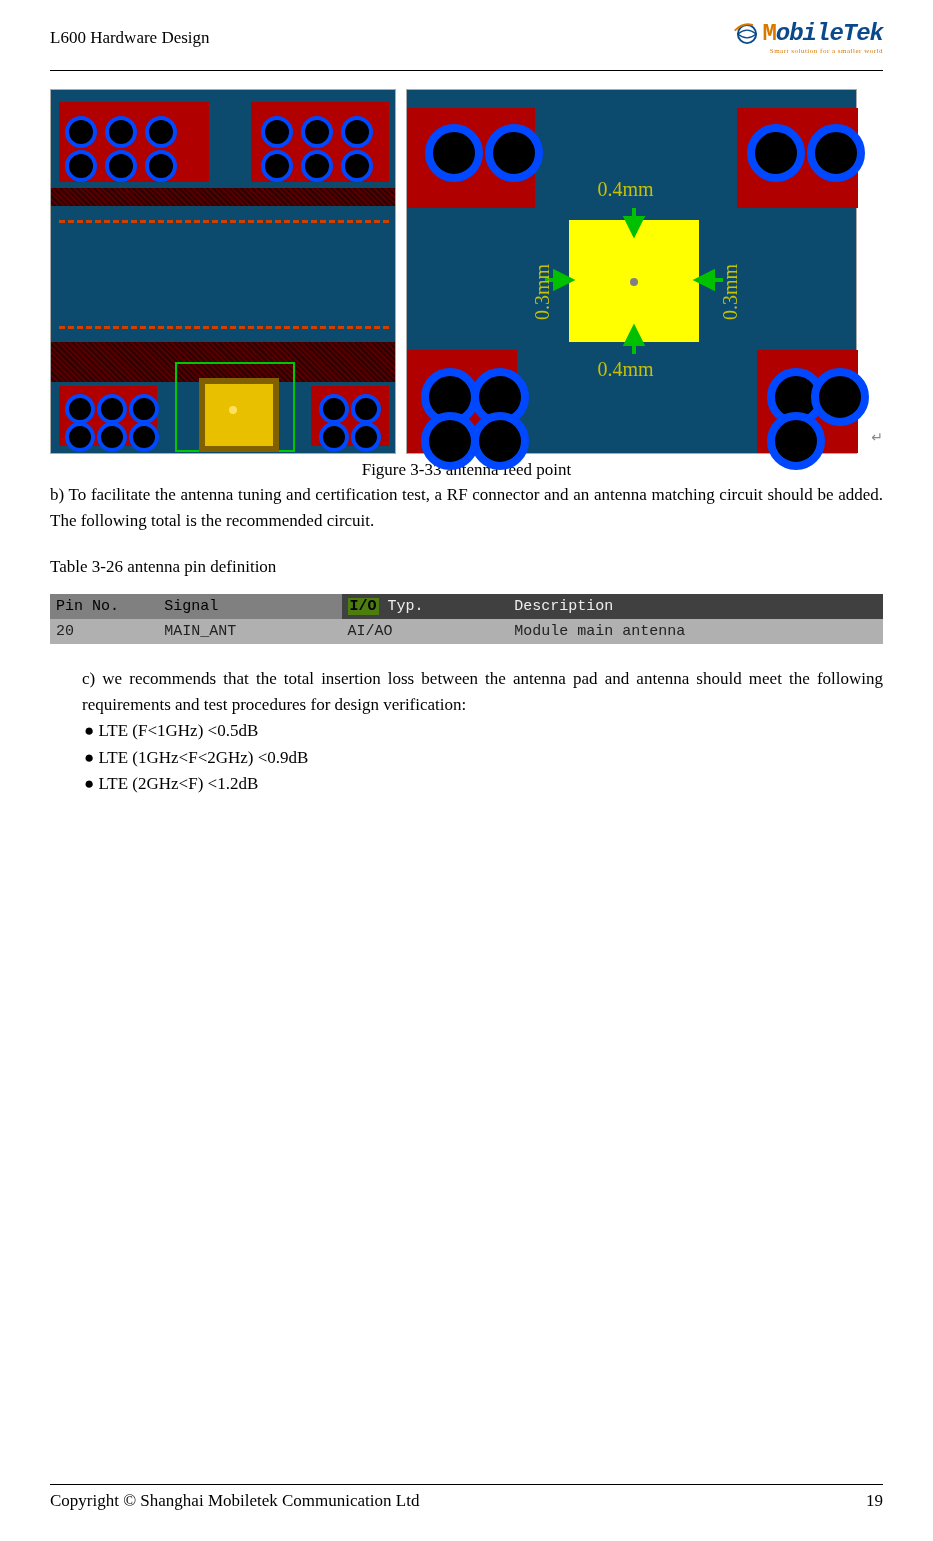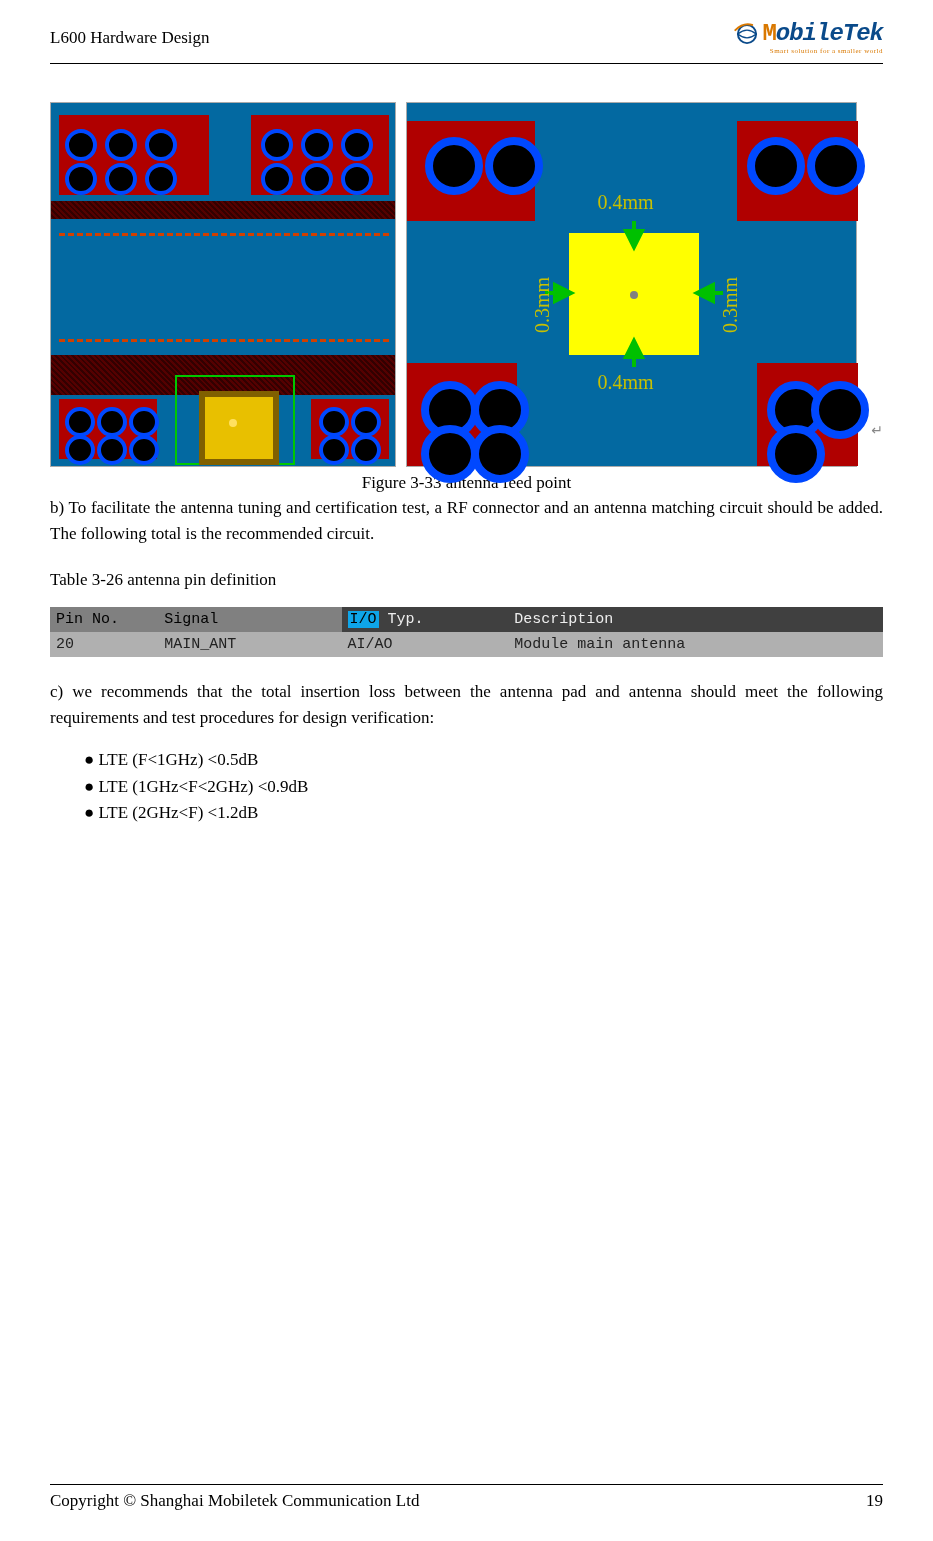--- a/index.html
+++ b/index.html
@@ -15,21 +15,21 @@
     height: 1541px;
     position: relative;
     box-sizing: border-box;
     padding: 20px 50px 30px 50px;
   }
   .header {
     display: flex;
     justify-content: space-between;
     align-items: center;
     border-bottom: 1px solid #000;
-    padding-bottom: 8px;
+    padding-bottom: 15px;
   }
   .doc-title {
     font-size: 17px;
   }
   .logo {
     display: flex;
     flex-direction: column;
     align-items: flex-end;
   }
   .logo-main {
@@ -56,23 +56,22 @@
   }
   .figures-row {
     display: flex;
     gap: 10px;
     margin-top: 18px;
     justify-content: center;
     align-items: flex-start;
   }
   .fig-box {
     border: 1px solid #aaa;
-    background: #0369a1;
+    background: #0c4a6e;
     position: relative;
-    margin-top: 20px;
   }
   .fig-left {
     width: 346px;
     height: 363px;
   }
   .fig-right {
     width: 451px;
     height: 363px;
   }
   .cr-symbol {
@@ -113,30 +112,31 @@
   }
   table.def thead th {
     background: #808080;
     color: #000;
   }
   table.def thead th.dark {
     background: #404040;
     color: #eee;
   }
   table.def thead th.dark .io {
-    background: #0ea5e9;
+    background: #4d7c0f;
     color: #000;
     padding: 0 2px;
+    font-weight: bold;
   }
   table.def tbody td {
     background: #b0b0b0;
     color: #222;
   }
   .bullets {
-    margin-top: 16px;
+    margin-top: 0;
   }
   .bullets .line {
     font-size: 17px;
     line-height: 1.55;
     padding-left: 2em;
   }
   .footer {
     position: absolute;
     left: 50px;
     right: 50px;
@@ -283,21 +283,21 @@
     <tbody>
       <tr>
         <td>20</td>
         <td>MAIN_ANT</td>
         <td>AI/AO</td>
         <td>Module main antenna</td>
       </tr>
     </tbody>
   </table>
 
-  <div class="body-text" style="margin-top:22px;">c) we recommends that the total insertion loss between the antenna pad and antenna should meet the following requirements and test procedures for design verification:</div>
+  <div class="body-text" style="margin-top:22px;margin-left:32px;">c) we recommends that the total insertion loss between the antenna pad and antenna should meet the following requirements and test procedures for design verification:</div>
   <div class="bullets">
     <div class="line">● LTE (F&lt;1GHz) &lt;0.5dB</div>
     <div class="line">● LTE (1GHz&lt;F&lt;2GHz) &lt;0.9dB</div>
     <div class="line">● LTE (2GHz&lt;F) &lt;1.2dB</div>
   </div>
 
   <div class="footer">
     <div class="footer-line">
       <span>Copyright  ©  Shanghai  Mobiletek  Communication  Ltd</span>
       <span>19</span>

